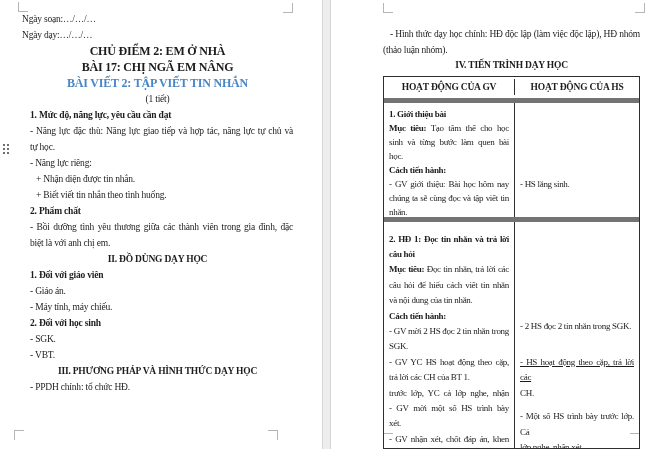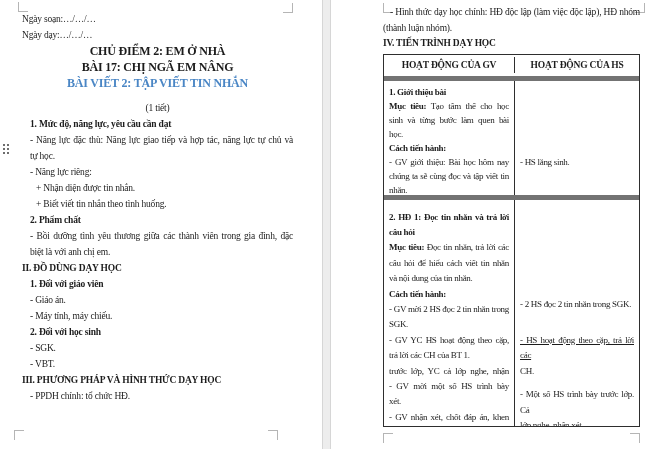--- a/index.html
+++ b/index.html
@@ -22,29 +22,29 @@
   
   .handle { position:absolute; left:3px; top:144px; width:2px; height:2px; background:#6e6e6e;
             box-shadow:4px 0 #6e6e6e, 0 4px #6e6e6e, 4px 4px #6e6e6e, 0 8px #6e6e6e, 4px 8px #6e6e6e; }
 
   
   .content1 { position:absolute; left:0; top:0; width:100%; padding:11px 29px 0 22px;
               font-size:9.5px; letter-spacing:-0.2px; }
   .content1 .l { line-height:16px; }
   .t1 { font-weight:bold; text-align:center; font-size:12px; }
   .blue { color:#4a86c5; }
-  .cn { text-align:center;margin-top:9px; }
-  .h  { font-weight:bold; }
+  .cn { text-align:center; }
+  .h  { font-weight:bold;text-align:center; }
   .h1 { font-weight:bold; padding-left:8px; }
   .bd { padding-left:8px; }
   .pl { padding-left:14px; }
   .j  { text-align:justify; text-align-last:justify; }
 
   
-  .content2 { position:absolute; left:0; top:0; width:100%; padding:5px 10px 0 52px;
+  .content2 { position:absolute; left:0; top:0; width:100%; padding:27px 10px 0 52px;
               font-size:9.5px; letter-spacing:-0.2px; }
   .content2 .l { line-height:15.5px; }
   .ind { padding-left:7px; }
   .b { font-weight:bold; }
 
   
   .tbl { margin-top:2px; width:100%; border:1px solid #2e2e2e; font-size:9px; letter-spacing:-0.3px; }
   .trow { display:flex; }
   .trow + .trow { border-top:5px solid #737373; }
   .tc { padding:4px 5px; }
@@ -106,21 +106,21 @@
   <div class="gutter"></div>
 
   <div class="page page-right">
     <div class="cm tl" style="left:52px;top:3px;"></div>
     <div class="cm tr" style="left:304px;top:3px;"></div>
     <div class="cm bl" style="left:52px;top:433px;"></div>
     <div class="cm br" style="left:299px;top:433px;"></div>
 
     <div class="content2">
       <div class="l ind j">- Hình thức dạy học chính: HĐ độc lập (làm việc độc lập), HĐ nhóm</div>
-      <div class="l">(thành luận nhóm).</div>
+      <div class="l">(thảo luận nhóm).</div>
       <div class="l h">IV. TIẾN TRÌNH DẠY HỌC</div>
 
       <div class="tbl">
         <div class="trow thead">
           <div class="tc gv">HOẠT ĐỘNG CỦA GV</div>
           <div class="tc hs">HOẠT ĐỘNG CỦA HS</div>
         </div>
 
         <div class="trow r1">
           <div class="tc gv">

